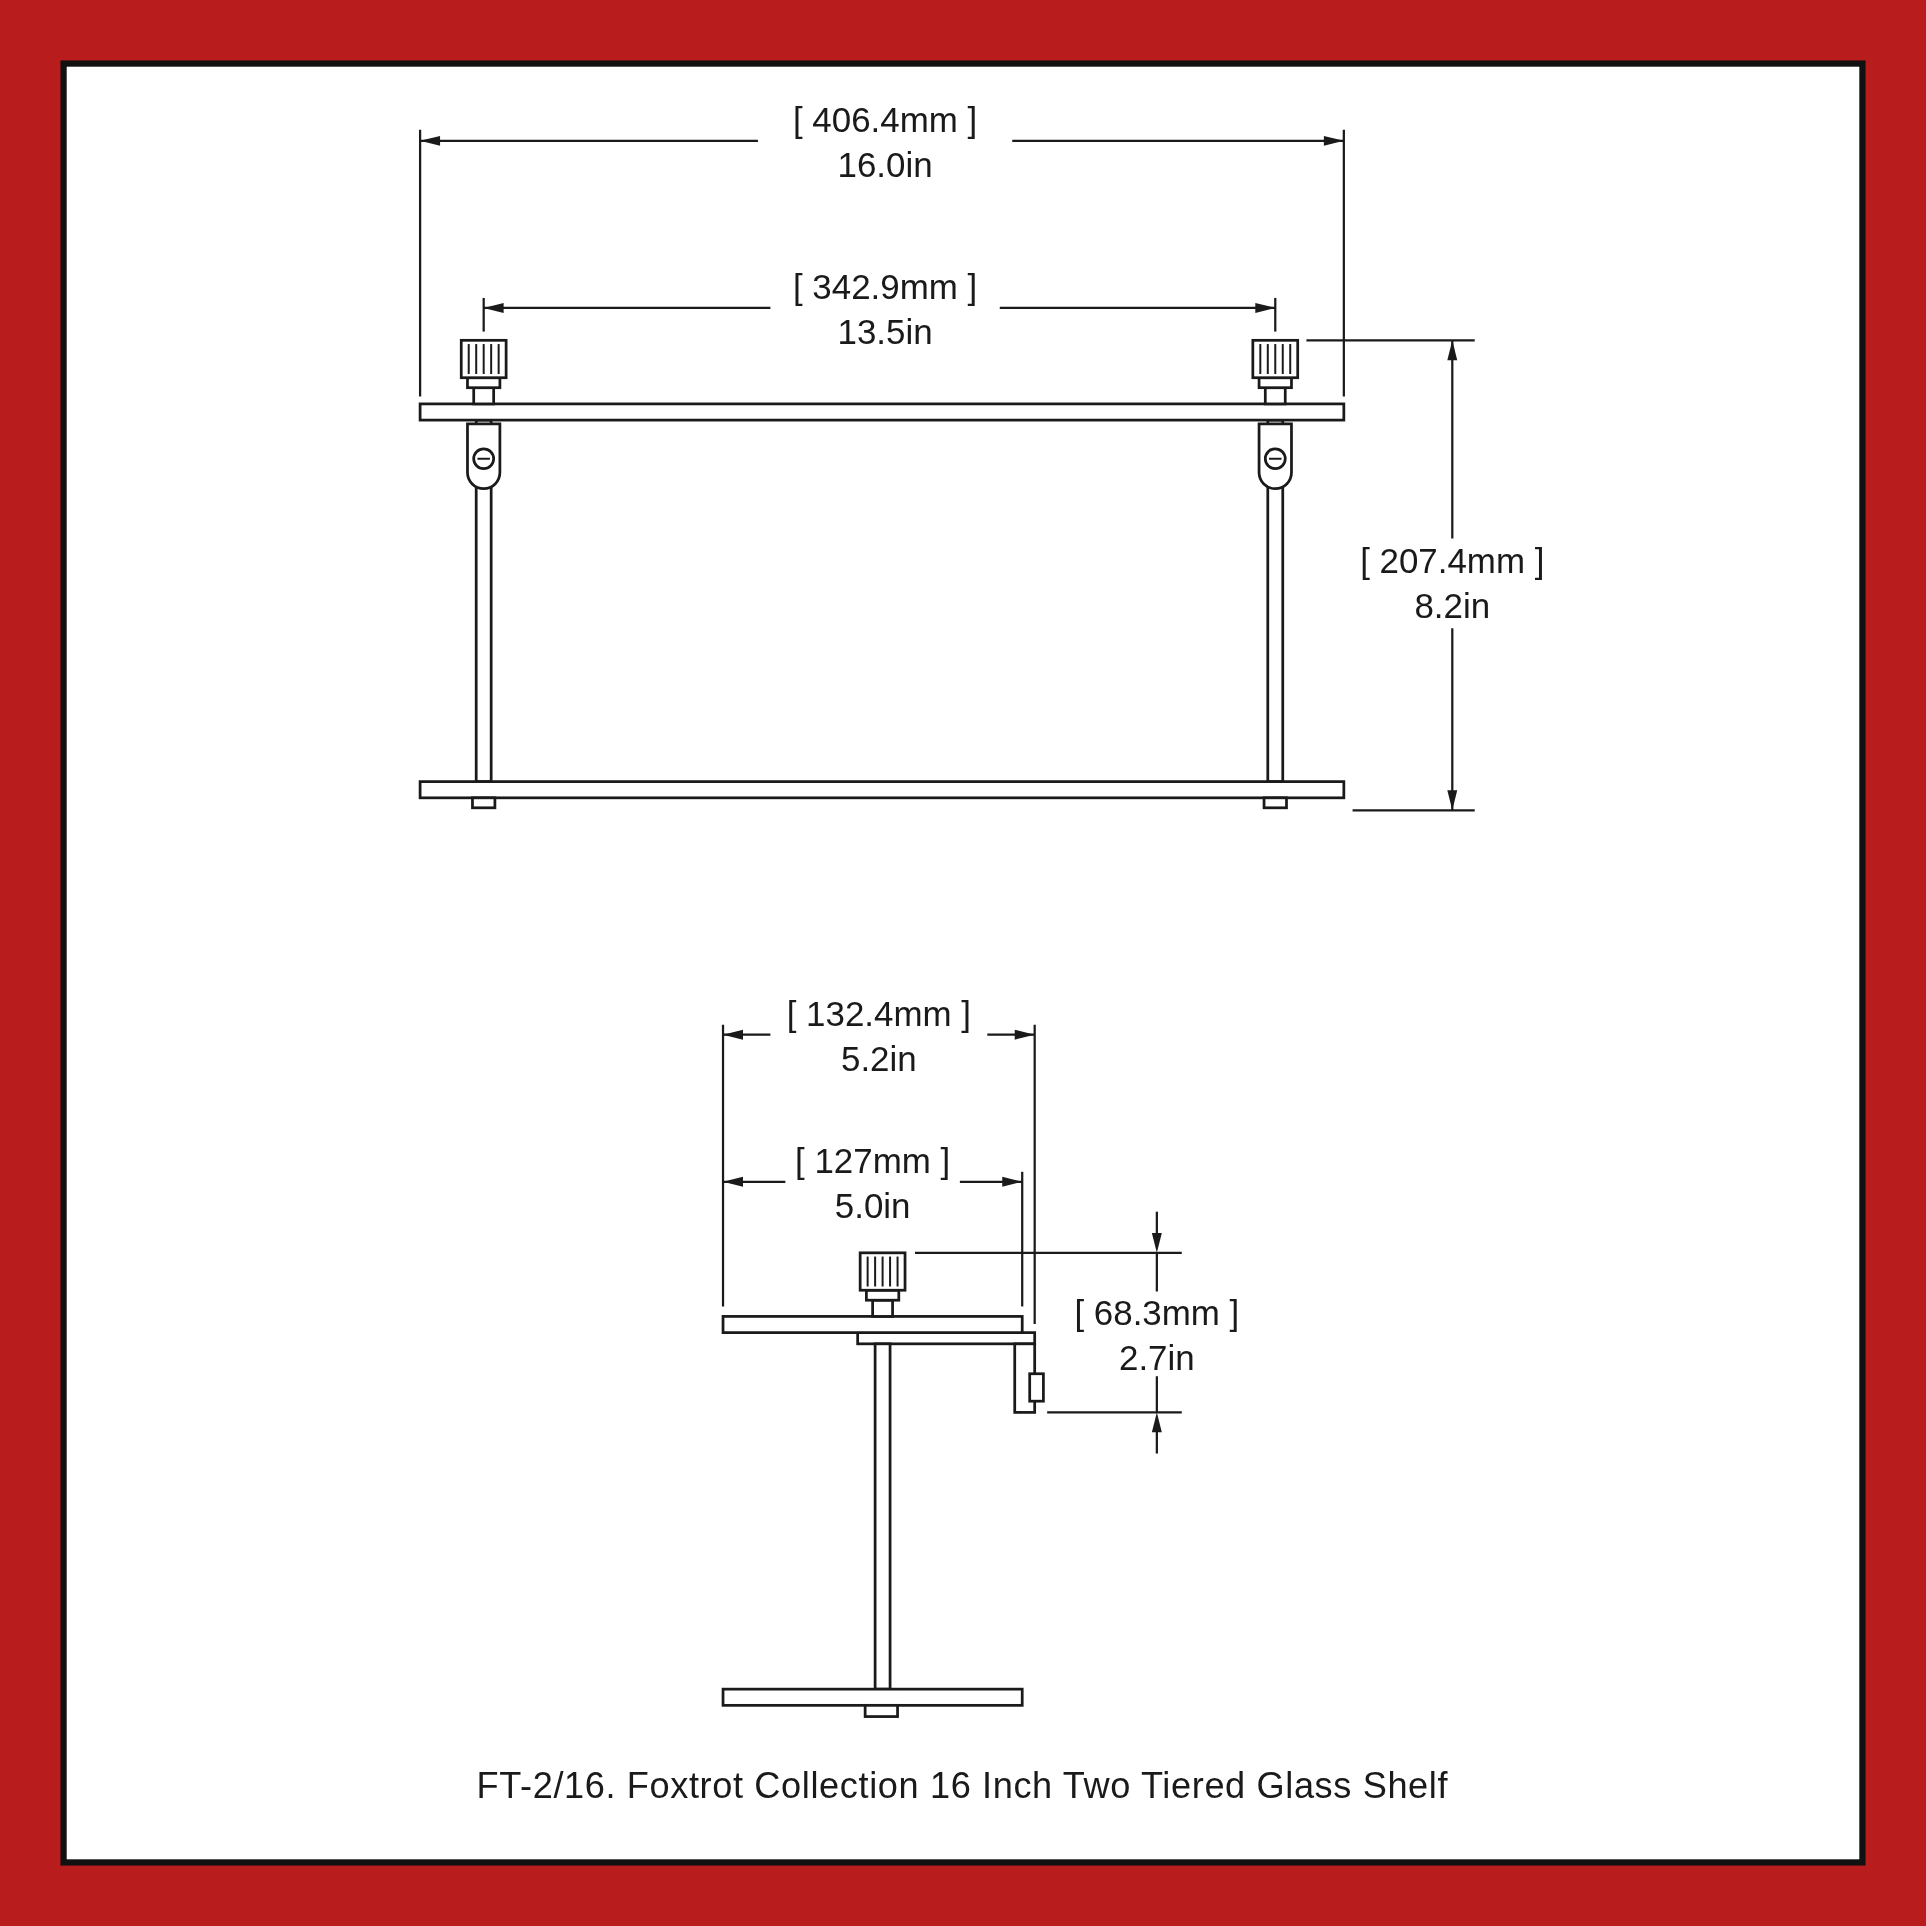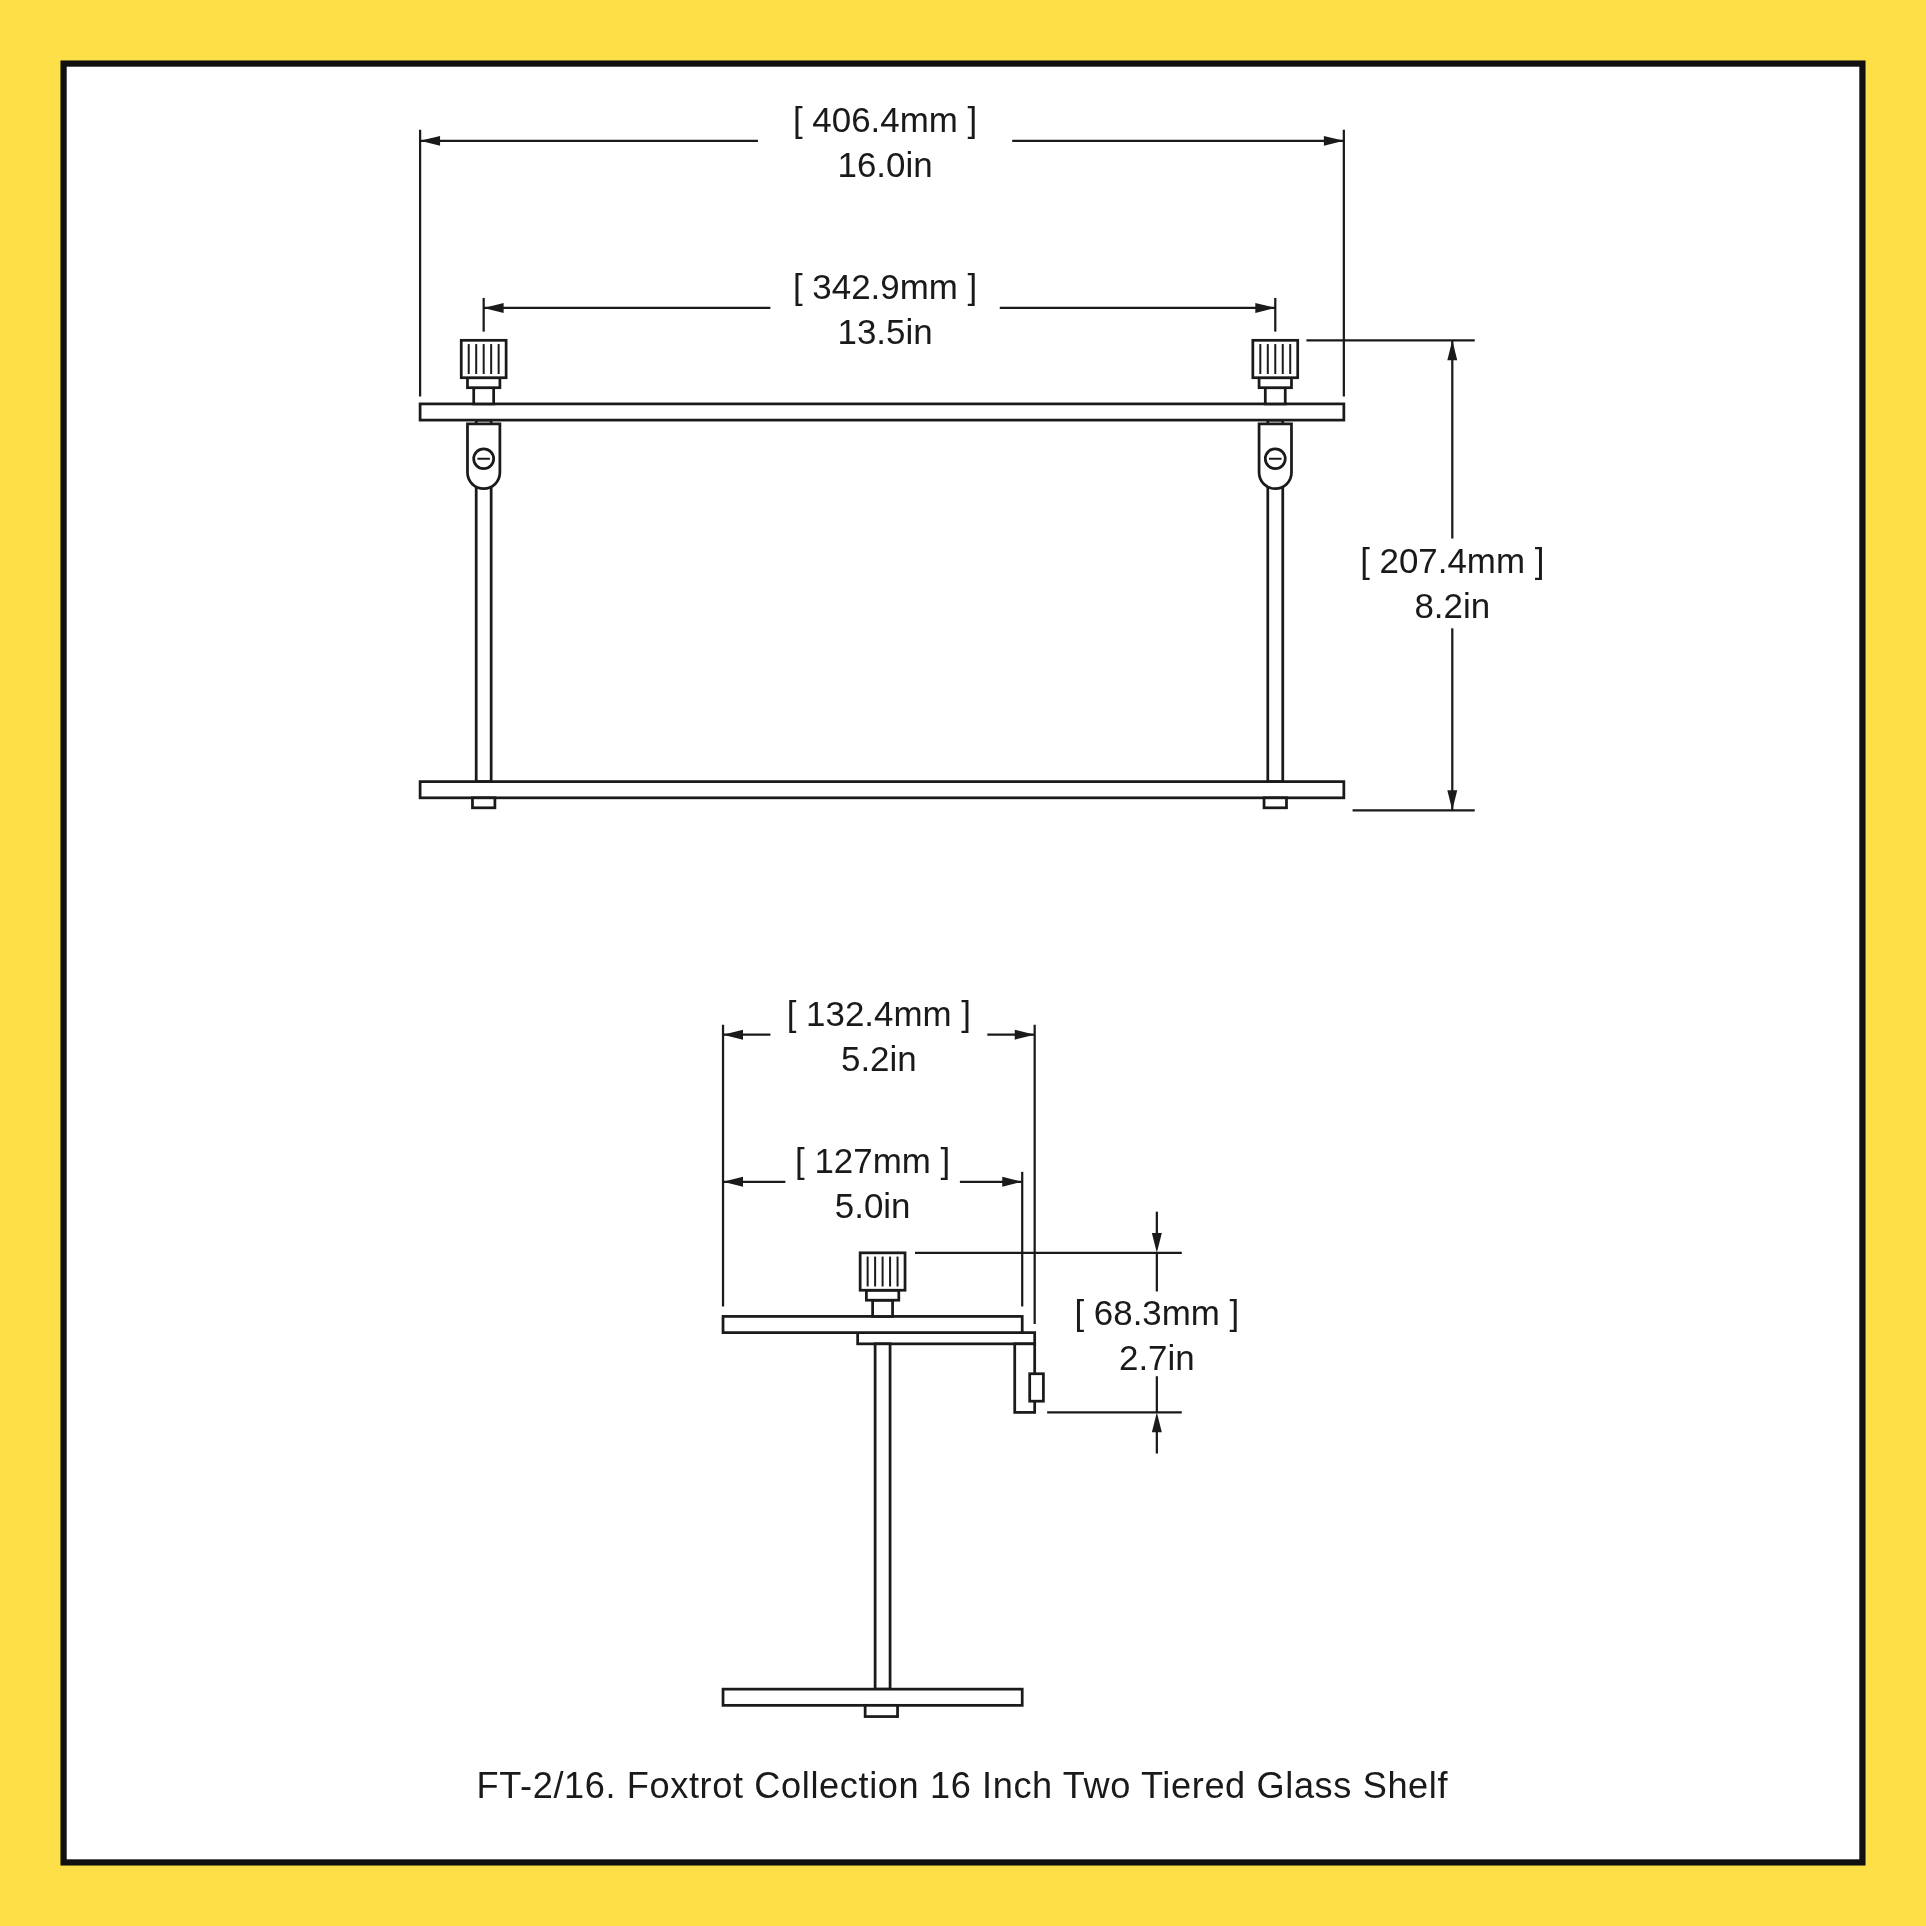--- a/index.html
+++ b/index.html
@@ -7,21 +7,21 @@
     padding: 0;
     background: #ffffff;
     width: 1926px;
     height: 1926px;
     font-family: "Liberation Sans", sans-serif;
   }
   .canvas {
     position: relative;
     width: 1926px;
     height: 1926px;
-    background: #fde047;
+    background: #b91c1c;
   }
   svg {
     display: block;
     width: 1926px;
     height: 1926px;
   }
   .frame {
     fill: #ffffff;
     stroke: #111111;
     stroke-width: 5;

